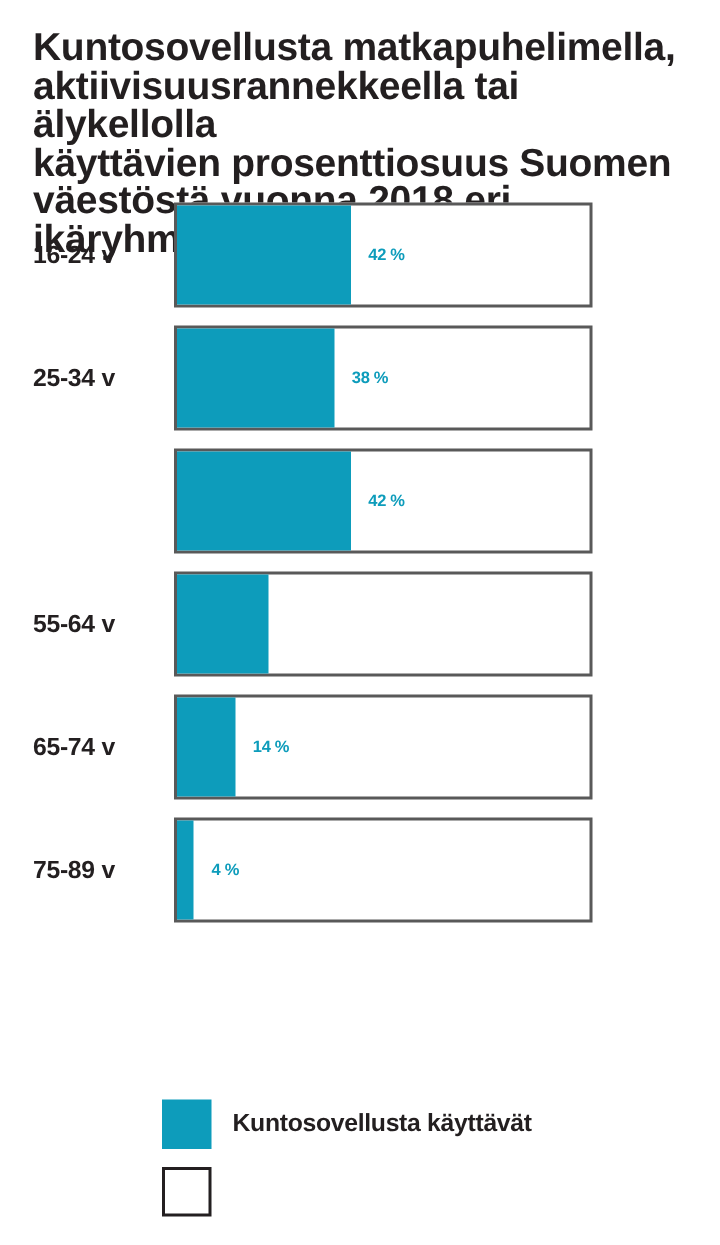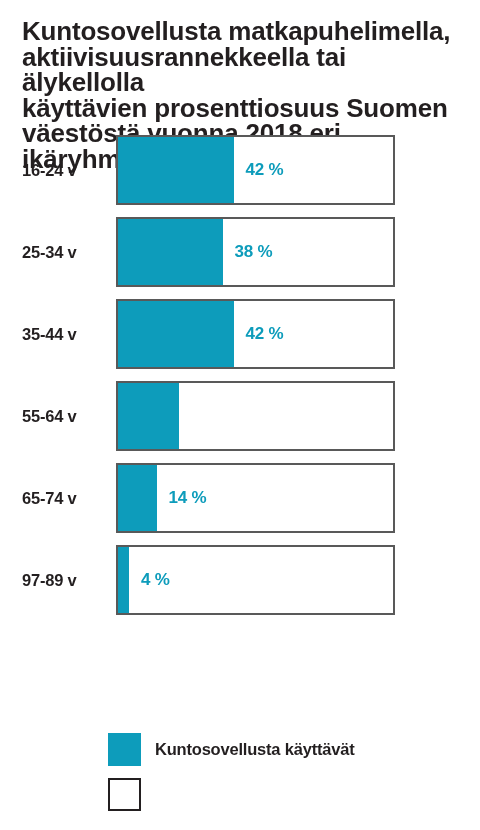--- a/index.html
+++ b/index.html
@@ -83,21 +83,21 @@
     height: 100%;
     background: #0d9cbb;
   }
 
   .bar-value {
     position: absolute;
     top: 0;
     height: 100%;
     display: flex;
     align-items: center;
-    font-size: 17px;
+    font-size: 11px;
     font-weight: bold;
     letter-spacing: -0.2px;
     color: #0d9cbb;
     white-space: nowrap;
     pointer-events: none;
   }
 
   
   #legend {
     position: absolute;
@@ -156,41 +156,40 @@
         </div>
       </div>
       <div class="bar-row">
         <div class="row-label">25-34 v</div>
         <div class="bar-track">
           <div class="bar-fill" style="width: 38%;"></div>
           <div class="bar-value" style="left: calc(38% + 12px);">38 %</div>
         </div>
       </div>
       <div class="bar-row">
-        <div class="row-label">35-44 v</div>
         <div class="bar-track">
           <div class="bar-fill" style="width: 42%;"></div>
           <div class="bar-value" style="left: calc(42% + 12px);">42 %</div>
         </div>
       </div>
       <div class="bar-row">
         <div class="row-label">55-64 v</div>
         <div class="bar-track">
           <div class="bar-fill" style="width: 22%;"></div>
         </div>
       </div>
       <div class="bar-row">
         <div class="row-label">65-74 v</div>
         <div class="bar-track">
           <div class="bar-fill" style="width: 14%;"></div>
           <div class="bar-value" style="left: calc(14% + 12px);">14 %</div>
         </div>
       </div>
       <div class="bar-row">
-        <div class="row-label">97-89 v</div>
+        <div class="row-label">75-89 v</div>
         <div class="bar-track">
           <div class="bar-fill" style="width: 4%;"></div>
           <div class="bar-value" style="left: calc(4% + 12px);">4 %</div>
         </div>
       </div>
     </div>
 
   <div id="legend">
       <div class="legend-row">
         <span class="legend-swatch filled"></span>

